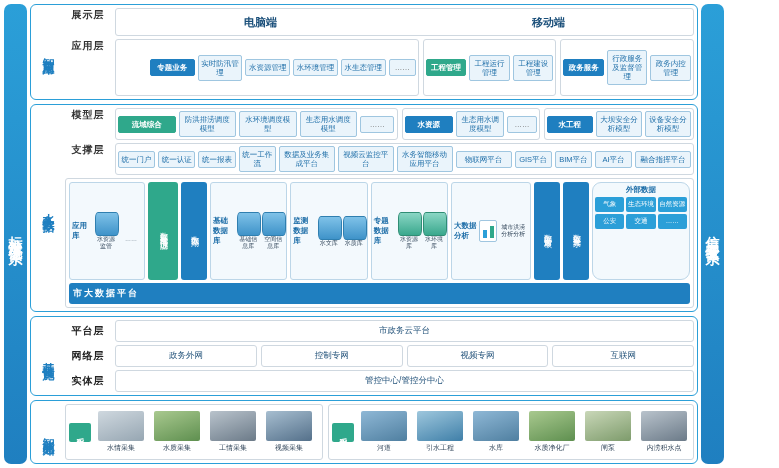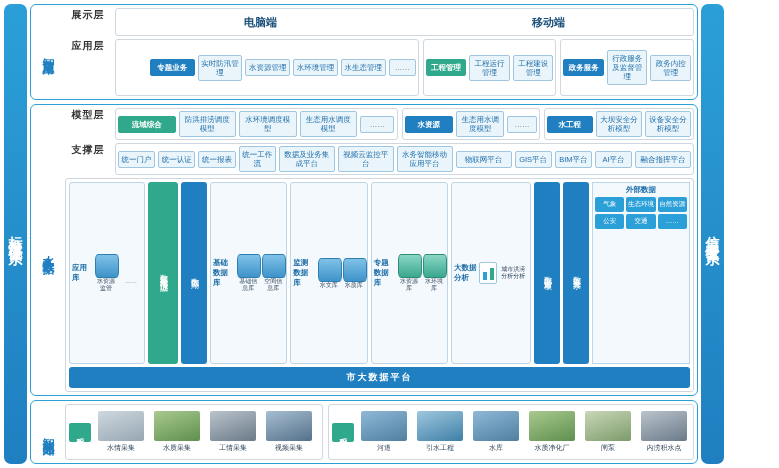--- a/index.html
+++ b/index.html
@@ -28,25 +28,25 @@
   .bd-top{display:flex;gap:3px;align-items:stretch;}
   .store{border:1px solid #bcd6e8;border-radius:3px;background:#f3f9fd;padding:2px;display:flex;flex-direction:row;align-items:center;gap:2px;flex:1;}
   .store .hd{font-size:7.5px;color:#1e6ea8;font-weight:bold;}
   .cyls{display:flex;gap:3px;align-items:flex-end;justify-content:center;}
   .cyl{width:22px;text-align:center;font-size:6px;color:#33475b;line-height:7px;}
   .cyl .body{width:22px;height:22px;border-radius:3px/6px;background:linear-gradient(180deg,#7fc2e8,#3f93c9);border:1px solid #2f7fb0;}
   .cyl .body.teal{background:linear-gradient(180deg,#8ad6c4,#3aa88d);border-color:#2f8d74;}
   .vbar{writing-mode:vertical-rl;text-orientation:upright;font-size:8px;letter-spacing:1px;padding:3px 2px;border-radius:3px;display:flex;align-items:center;justify-content:center;text-align:center;line-height:10px;}
   .vbar.green{background:#2fa88b;color:#fff;}
   .vbar.blue{background:#1f7fc0;color:#fff;}
-  .ext{border:1px solid #bcd6e8;border-radius:0;background:#f3f9fd;padding:2px;display:flex;flex-direction:column;gap:2px;width:92px;}
+  .ext{border:1px solid #bcd6e8;border-radius:9px;background:#f3f9fd;padding:2px;display:flex;flex-direction:column;gap:2px;width:92px;}
   .ext .hd{font-size:7.5px;color:#1e6ea8;font-weight:bold;text-align:center;}
   .extgrid{display:grid;grid-template-columns:1fr 1fr 1fr;gap:2px;}
   .extgrid div{background:#2b9fd8;color:#fff;font-size:6.5px;border-radius:2px;text-align:center;padding:3px 0;}
-  .platform{background:#1f7fc0;color:#fff;text-align:center;font-size:9px;font-weight:bold;padding:4px;border-radius:3px;letter-spacing:2px;}
+  .platform{background:#1f7fc0;color:#fff;font-size:9px;font-weight:bold;padding:4px;border-radius:3px;letter-spacing:2px;}
   .analysis{border:1px solid #bcd6e8;border-radius:3px;background:#f3f9fd;padding:2px;display:flex;flex-direction:row;align-items:center;gap:2px;width:74px;}
   .an-ico{width:26px;height:20px;background:#fff;border:1px solid #9fc6e0;border-radius:2px;position:relative;}
   .an-ico:before{content:"";position:absolute;left:3px;bottom:3px;width:4px;height:8px;background:#2b9fd8;}
   .an-ico:after{content:"";position:absolute;left:10px;bottom:3px;width:4px;height:12px;background:#2fa88b;}
   .an-cap{font-size:6px;color:#33475b;text-align:center;line-height:7px;}
   
   .infra-row{display:flex;gap:4px;align-items:center;}
   .infra-label{width:46px;flex:none;font-size:10px;font-weight:bold;text-align:center;letter-spacing:1px;}
   .infra-box{flex:1;border:1px solid #cfd8e0;border-radius:3px;text-align:center;font-size:8.5px;color:#26557c;padding:4px 2px;background:#fff;}
   
@@ -236,20 +236,42 @@
                 <div>……</div>
               </div>
             </div>
           </div>
 
           <div class="platform">市大数据平台</div>
         </div>
       </div>
     </div>
 
+    <div class="band" style="flex:0 0 72px;">
+      <div class="bandlabel">
+        <span>基础设施</span>
+      </div>
+      <div class="bandbody" style="justify-content:space-around;">
+        <div class="infra-row">
+          <div class="infra-label">平台层</div>
+          <div class="infra-box">市政务云平台</div>
+        </div>
+        <div class="infra-row">
+          <div class="infra-label">网络层</div>
+          <div class="infra-box">政务外网</div>
+          <div class="infra-box">控制专网</div>
+          <div class="infra-box">视频专网</div>
+          <div class="infra-box">互联网</div>
+        </div>
+        <div class="infra-row">
+          <div class="infra-label">实体层</div>
+          <div class="infra-box">管控中心/管控分中心</div>
+        </div>
+      </div>
+    </div>
 
     <div class="band" style="flex:0 0 64px;">
       <div class="bandlabel">
         <span>智能感知</span>
       </div>
       <div class="bandbody">
         <div class="perc" style="flex:1;">
           <div class="perc-card" style="flex:0 0 250px;">
             <div class="perc-title">
               <span>采集内容</span>

